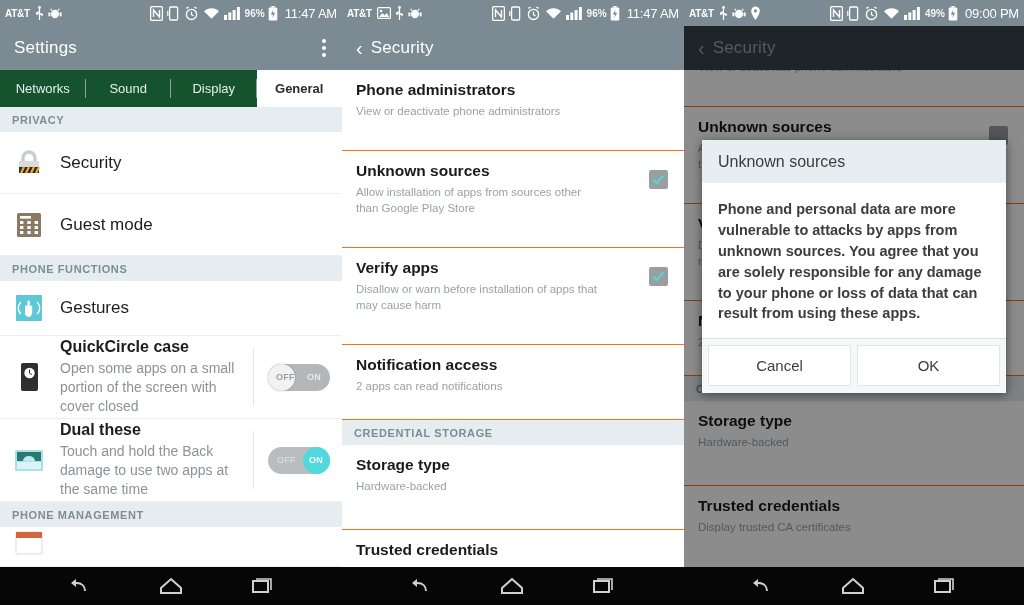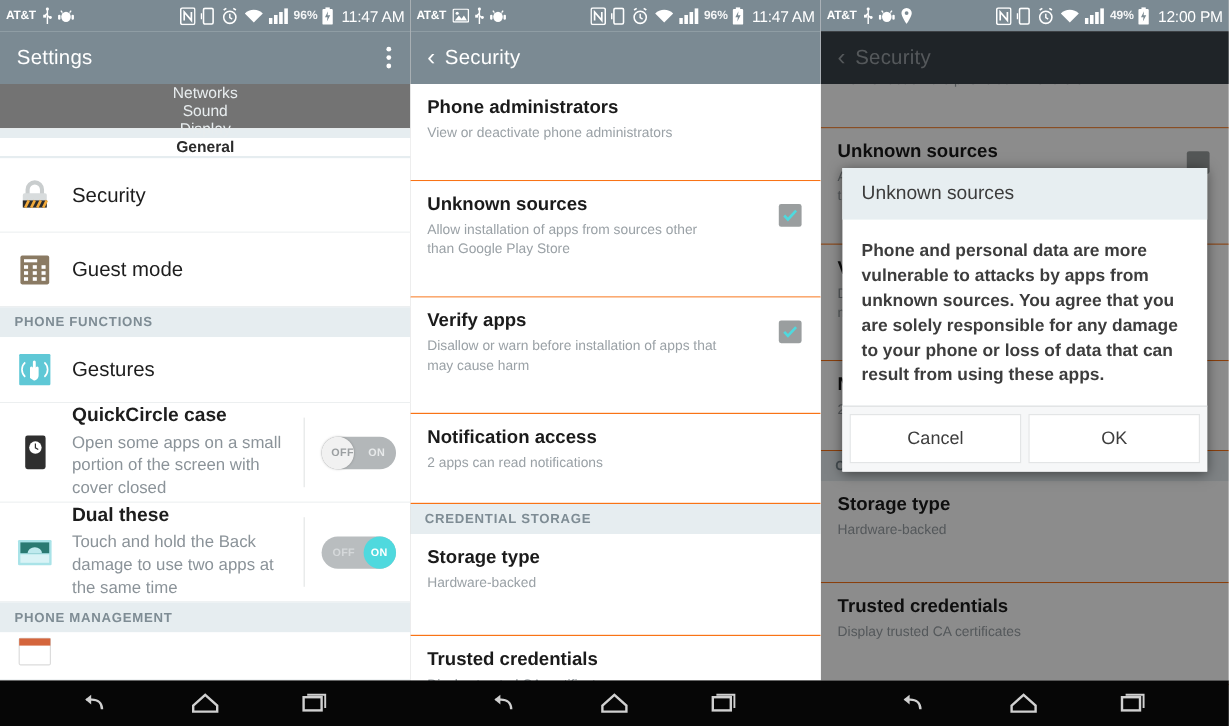--- a/index.html
+++ b/index.html
@@ -24,21 +24,21 @@
   .actionbar{height:44px;background:#7b8a93;display:flex;align-items:center;
              padding:0 14px;box-sizing:border-box;color:#fff;position:relative;}
   .actionbar.dim{background:#3a4249;}
   .ab-title{font-size:17px;font-weight:400;letter-spacing:.2px;}
   .ab-back{font-size:20px;margin-right:8px;line-height:1;font-weight:300;}
   .ab-overflow{position:absolute;right:16px;top:50%;transform:translateY(-50%);
                display:flex;flex-direction:column;gap:3px;}
   .ab-overflow i{width:4px;height:4px;background:#fff;border-radius:50%;display:block;}
 
   
-  .tabbar{height:37px;background:#737373;display:flex;align-items:stretch;flex-direction:column;}
+  .tabbar{height:37px;background:#14532d;display:flex;align-items:stretch;}
   .tab{flex:1;display:flex;align-items:center;justify-content:center;
        color:#e8edef;font-size:13px;position:relative;}
   .tab .sep{position:absolute;right:0;top:9px;bottom:9px;width:1px;background:#93a0a8;}
   .tab.active{background:#fff;color:#2b2b2b;font-weight:bold;}
 
   
   .list{background:#fff;}
   .section-hd{background:#e6edf0;color:#7e8c94;font-size:11px;font-weight:bold;
               letter-spacing:.6px;padding:7px 12px 6px;}
   .row{display:flex;align-items:center;padding:12px 12px;border-bottom:1px solid #eceff0;
@@ -497,21 +497,21 @@
           </svg>
       </span>
       <span class="sb-pct">49%</span>
       <span class="sb-ico">
         <svg width="10" height="15" viewBox="0 0 10 15">
             <rect x="3.2" y="0" width="3.6" height="1.6" fill="#fff"></rect>
             <rect x="0.7" y="1.4" width="8.6" height="13.1" rx="1" fill="#fff"></rect>
             <path d="M5.4 3.4l-2.6 5h2.1l-.5 3.6 2.8-5.2H5z" fill="#7b8a93"></path>
           </svg>
       </span>
-      <span class="sb-time">12:00 PM</span>
+      <span class="sb-time">09:00 PM</span>
     </div>
 
     <div class="actionbar dim">
       <span class="ab-back" style="color:#9aa1a6">‹</span>
       <span class="ab-title" style="color:#9aa1a6">Security</span>
     </div>
 
     <div class="list">
 
       <div class="srow" style="height:57px">

